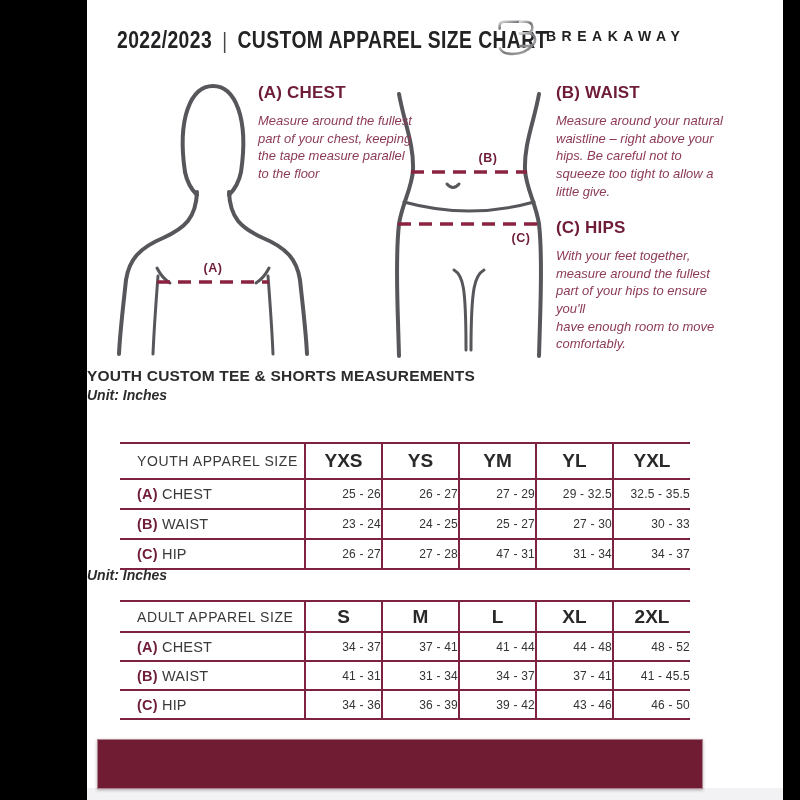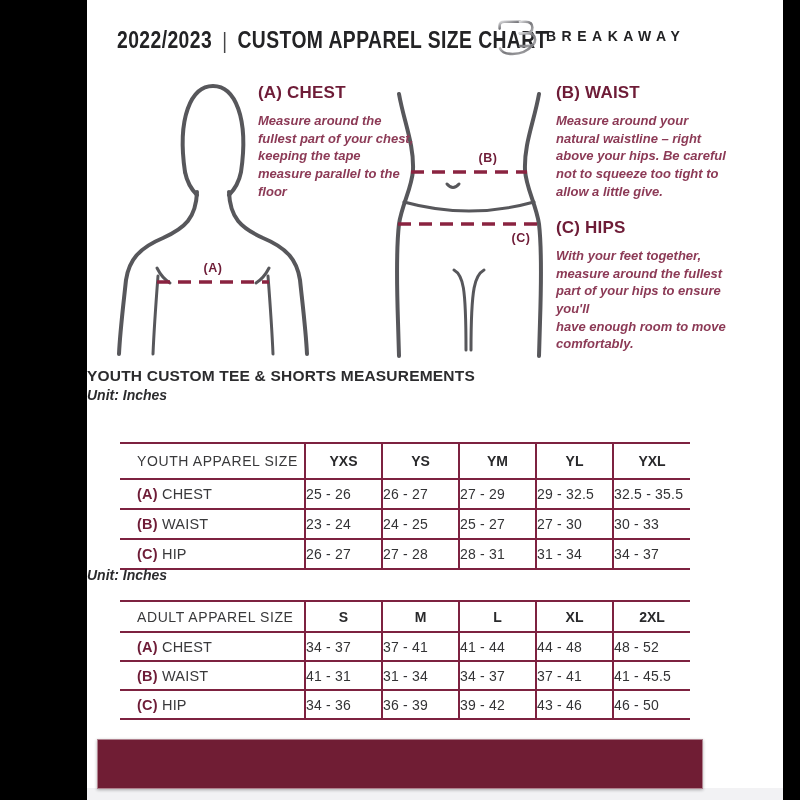--- a/index.html
+++ b/index.html
@@ -24,21 +24,21 @@
   .brand-name { font-weight:bold; font-size:14px; letter-spacing:5.5px; color:#222224; }
 
   
   .sec { position:absolute; }
   #sec-a { left:171px; top:83px; width:158px; }
   #sec-b { left:469px; top:83px; width:172px; }
   #sec-c { left:469px; top:218px; width:174px; }
   .sec-head { font-size:17px; font-weight:800; color:#6e1c37; letter-spacing:0.2px; }
   .sec-body {
     margin-top:9px; font-style:italic; font-size:13px; line-height:1.36;
-    color:#8c3a56; white-space:pre-line;font-weight:bold;
+    color:#8c3a56; white-space:pre-line;
   }
   .fig { position:absolute; }
   #fig-upper { left:26px; top:80px; }
   #fig-lower { left:303px; top:92px; }
   .outline { fill:none; stroke:#57575b; stroke-width:4; stroke-linecap:round; }
   .outline-thin { fill:none; stroke:#57575b; stroke-width:3; stroke-linecap:round; }
   .dash { fill:none; stroke:#8a2340; stroke-width:3.4; stroke-dasharray:13 8; }
   .marker { font-family:"Liberation Sans",sans-serif; font-size:12.5px; font-weight:bold;
             fill:#6e1c37; letter-spacing:0.5px; }
 
@@ -50,25 +50,25 @@
   #youth-title { top:367px; }  #youth-unit { top:387px; }
   #adult-title { top:548px; }  #adult-unit { top:567px; }
 
   .size-table { position:absolute; left:33px; width:570px;
                 border-collapse:collapse; table-layout:fixed;margin-top:32px; }
   #youth-table { top:410px; }
   #adult-table { top:568px; }
   .col-label { width:185px; } .col-size { width:77px; }
   .size-table th, .size-table td { padding:0; }
   .size-table th {
-    font-size:14px; font-weight:bold; color:#29292b; text-align:center;
+    font-size:19px; font-weight:bold; color:#29292b; text-align:center;
     border-top:2px solid #7d2240; border-bottom:2px solid #7d2240;
   }
   .size-table td {
-    font-size:14px; color:#333335; text-align:left; letter-spacing:0.2px;
+    font-size:12px; color:#333335; text-align:right; letter-spacing:0.2px;
     border-bottom:2px solid #7d2240;
   }
   .size-table th + th, .size-table td + td { border-left:2px solid #7d2240; }
   #youth-table th { height:34px; } #youth-table td { height:28px; }
   #adult-table th { height:29px; } #adult-table td { height:27px; }
   .label-head { text-align:left !important; font-weight:normal !important;
                 font-size:14px !important; letter-spacing:0.6px; color:#39393b !important;
                 padding-left:17px !important; }
   .row-label { text-align:left !important; padding-left:17px !important;
                font-size:14.5px !important; letter-spacing:0.5px; color:#39393b !important; }
@@ -200,21 +200,21 @@
         <td>23 - 24</td>
         <td>24 - 25</td>
         <td>25 - 27</td>
         <td>27 - 30</td>
         <td>30 - 33</td>
       </tr>
       <tr>
         <td class="row-label"><span class="prefix">(C)</span> <span>HIP</span></td>
         <td>26 - 27</td>
         <td>27 - 28</td>
-        <td>28 - 31</td>
+        <td>47 - 31</td>
         <td>31 - 34</td>
         <td>34 - 37</td>
       </tr>
     </tbody>
   </table>
 
   <div class="tbl-unit" id="adult-unit">Unit: Inches</div>
   <table class="size-table" id="adult-table">
     <colgroup>
         <col class="col-label">

